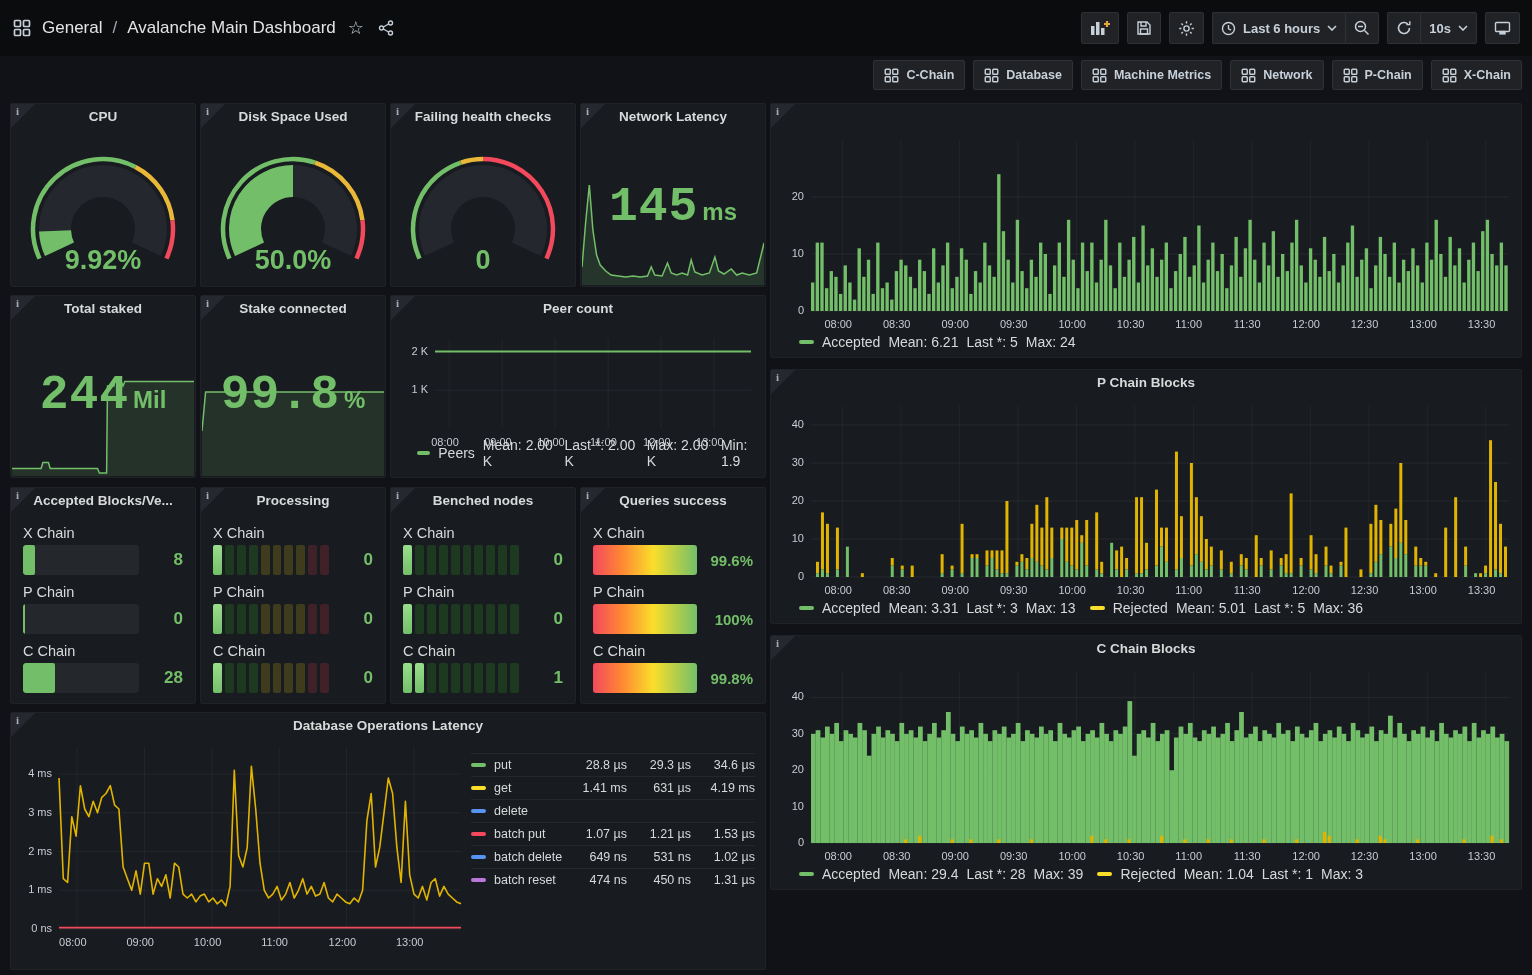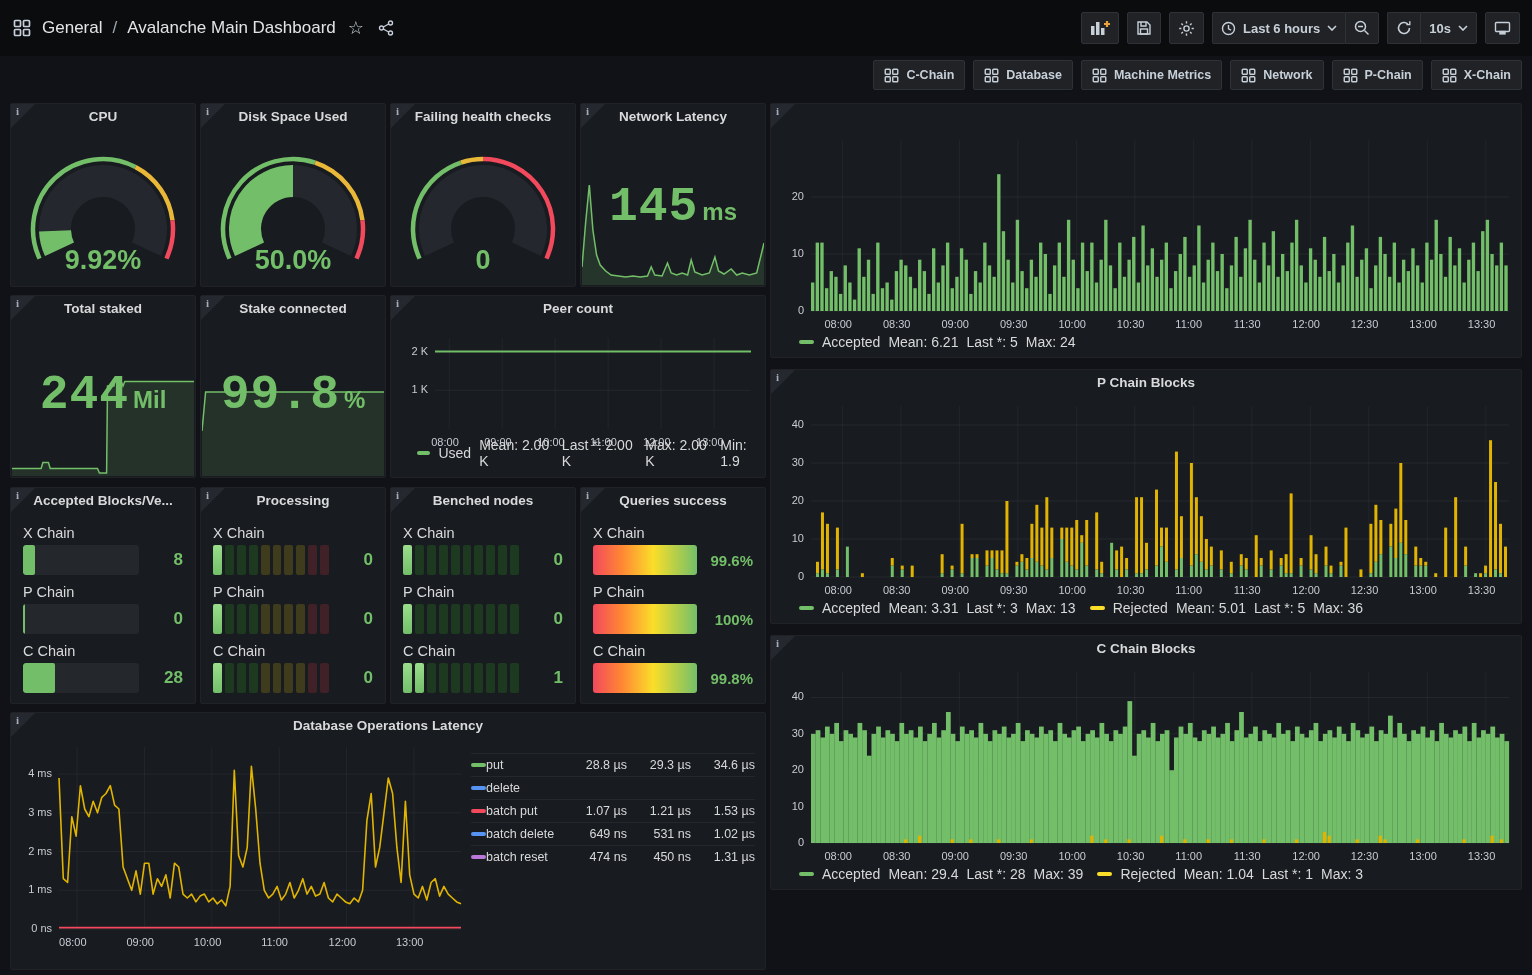--- a/index.html
+++ b/index.html
@@ -55,21 +55,21 @@
   .tick-label { position:absolute; font-size:11px; color:#c8ccd3; white-space:nowrap; }
   .legend { position:absolute; display:flex; gap:14px; font-size:14px; color:#d8d9da; flex-wrap:nowrap; }
   .litem { display:flex; align-items:center; gap:8px; cursor:pointer; }
   .chip { width:15px; height:4px; border-radius:2px; display:inline-block; }
   .lstat { color:#d8d9da; }
 
   
   .dbtable { position:absolute; right:10px; top:40px; width:284px; font-size:12.5px; }
   .dbr { display:flex; align-items:center; height:23px; border-top:1px solid rgba(204,204,220,0.07); }
   .dbr.head { border-top:none; color:#6e9fff; font-weight:700; }
-  .dbr .c-name { flex:1; display:flex; align-items:center; color:#d8d9da; cursor:pointer; }
+  .dbr .c-name { flex:1; display:flex; align-items:center; gap:8px; color:#d8d9da; cursor:pointer; }
   .dbr .c-v { width:64px; text-align:right; color:#d8d9da; }
   .dbr.head .c-v { color:#6e9fff; }
 </style>
 </head>
 <body>
 
 <div class="topnav">
   <div class="crumb">
     <span class="nav-ic">
       <svg width="18" height="18" viewBox="0 0 18 18" fill="none" stroke="#c7d0d9" stroke-width="1.7">
@@ -317,21 +317,21 @@
       <div class="tick-label" style="left: 40.22px; top: 140px;">08:00</div>
       <div class="tick-label" style="left: 93.1816px; top: 140px;">09:00</div>
       <div class="tick-label" style="left: 146.143px; top: 140px;">10:00</div>
       <div class="tick-label" style="left: 199.105px; top: 140px;">11:00</div>
       <div class="tick-label" style="left: 252.066px; top: 140px;">12:00</div>
       <div class="tick-label" style="left: 305.028px; top: 140px;">13:00</div>
     </div>
   <div class="legend" id="legend-peer" style="left:26px;bottom:8px;">
       <div class="litem">
         <span class="chip" style="background: rgb(115, 191, 105);"></span>
-        <span>Used</span>
+        <span>Peers</span>
         <span class="lstat">Mean: 2.00 K</span>
         <span class="lstat">Last *: 2.00 K</span>
         <span class="lstat">Max: 2.00 K</span>
         <span class="lstat">Min: 1.9</span>
       </div>
     </div>
 </div>
 
 <div class="panel" style="left:10px;top:487px;width:186px;height:217px;">
   <div class="corner">
@@ -557,20 +557,29 @@
     </div>
   <div class="dbtable" id="db-table">
       <div class="dbr">
         <div class="c-name">
           <span class="chip" style="background: rgb(115, 191, 105);"></span>
           <span>put</span>
         </div>
         <div class="c-v">28.8 µs</div>
         <div class="c-v">29.3 µs</div>
         <div class="c-v">34.6 µs</div>
+      </div>
+      <div class="dbr">
+        <div class="c-name">
+          <span class="chip" style="background: rgb(250, 222, 42);"></span>
+          <span>get</span>
+        </div>
+        <div class="c-v">1.41 ms</div>
+        <div class="c-v">631 µs</div>
+        <div class="c-v">4.19 ms</div>
       </div>
       <div class="dbr">
         <div class="c-name">
           <span class="chip" style="background: rgb(87, 148, 242);"></span>
           <span>delete</span>
         </div>
         <div class="c-v"></div>
         <div class="c-v"></div>
         <div class="c-v"></div>
       </div>

